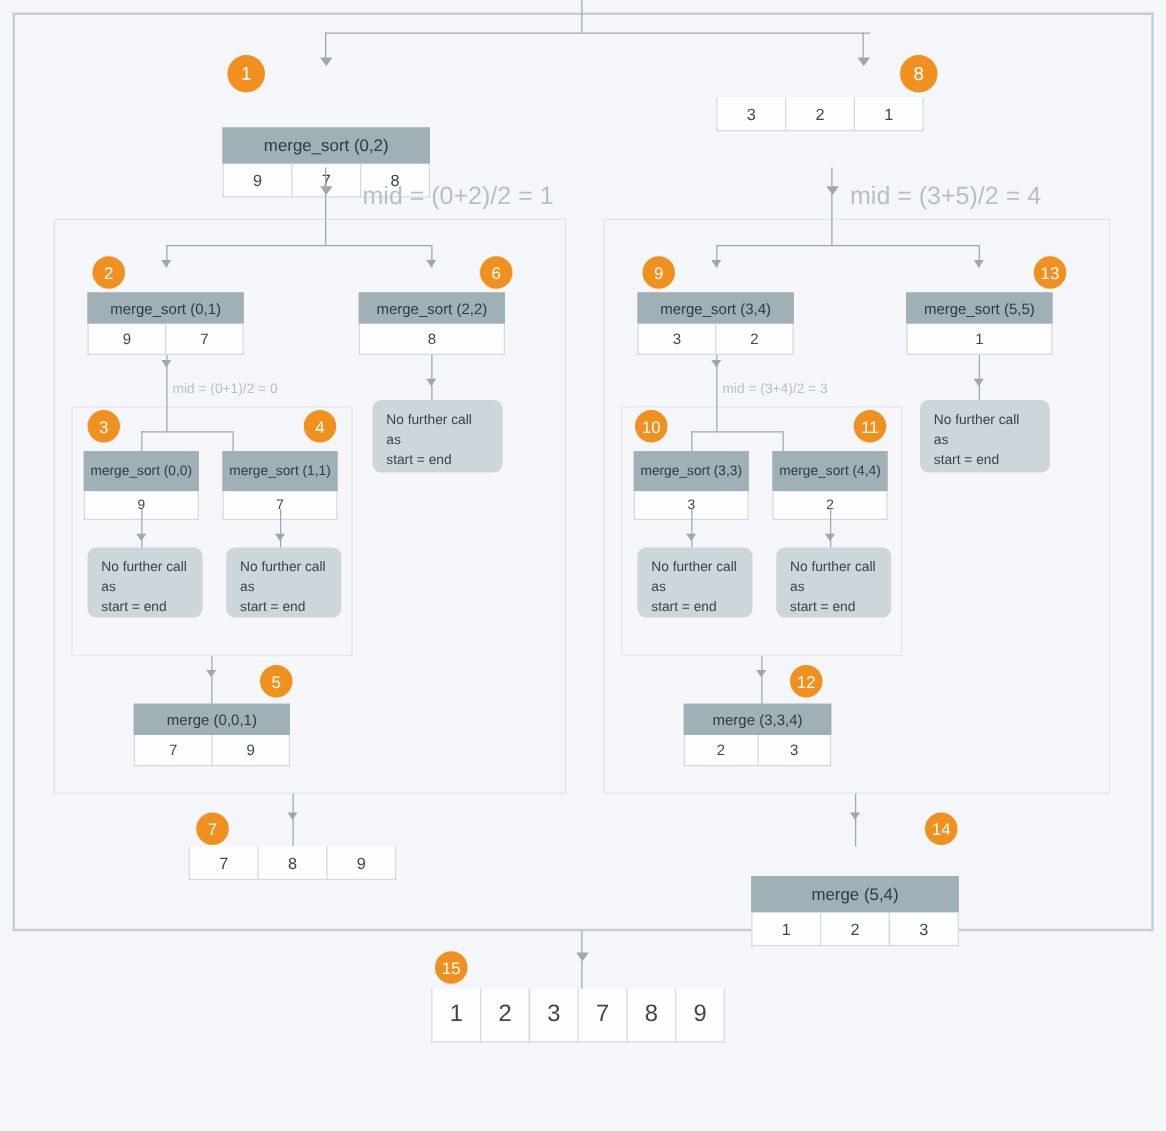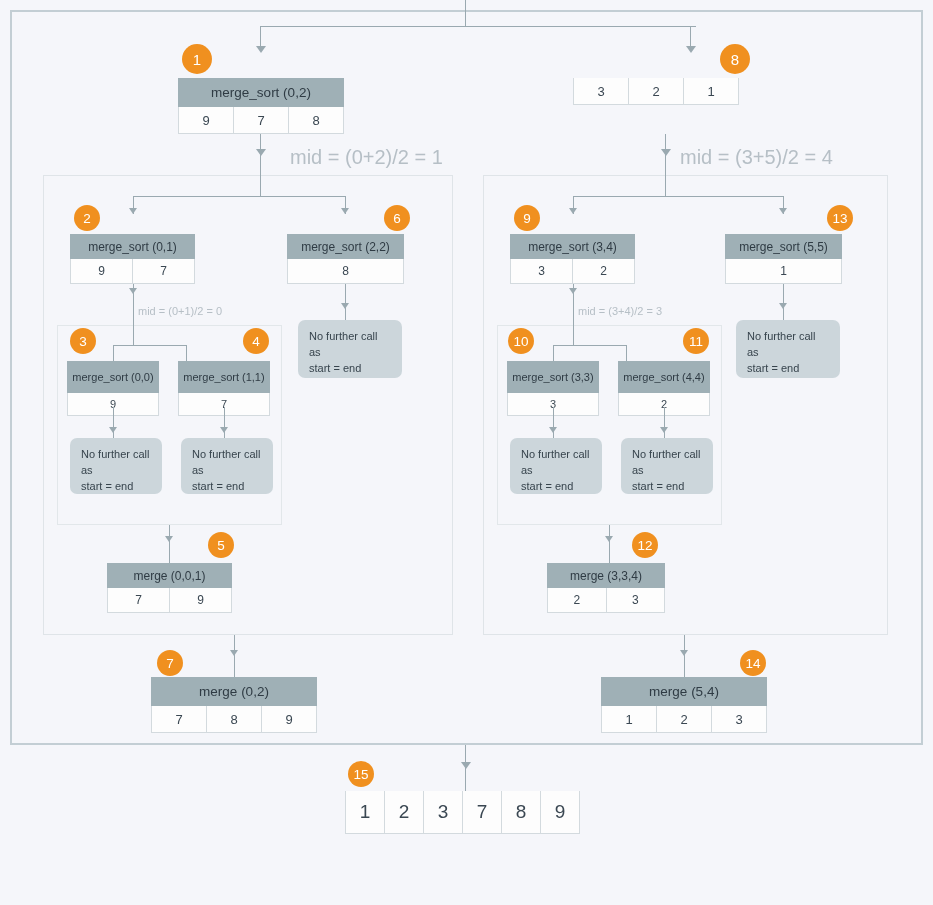--- a/index.html
+++ b/index.html
@@ -46,21 +46,21 @@
     border-top:none;
     margin-left:-1px;
     box-sizing:border-box;
     text-align:center;
     display:flex;align-items:center;justify-content:center;
     color:#3a4752;
   }
   .node .cells .c:first-child{margin-left:0;}
 
   
-  .n-lg .hdr{height:29px;font-size:13.5px;}
+  .n-lg .hdr{height:29px;font-size:13.5px;margin-top:24px;}
   .n-lg .cells .c{height:27px;font-size:13px;}
   .n-md .hdr{height:25px;font-size:12px;}
   .n-md .cells .c{height:25px;font-size:12px;}
   .n-sm .hdr{height:32px;font-size:11px;}
   .n-sm .cells .c{height:23px;font-size:11px;}
   .n-root .hdr{height:40px;font-size:19px;}
   .n-root .cells .c{height:43px;font-size:19px;}
 
   
   .note{
@@ -191,21 +191,20 @@
   <div class="ln vline" style="left:345px;top:284px;height:36px;"></div>
   <div class="arrow sm" style="left:341px;top:303px;"></div>
   <div class="note" style="left:298px;top:320px;width:104px;height:58px;">No further call
 as
 start = end</div>
 
   <div class="ln vline" style="left:234px;top:635px;height:42px;"></div>
   <div class="arrow sm" style="left:230px;top:650px;"></div>
   <div class="badge b-md" style="left:157px;top:650px;">7</div>
   <div class="node n-lg" style="left:151px;top:677px;width:166px;">
-    <div class="hdr">merge (0,2)</div>
     <div class="cells">
       <div class="c" style="width:56px;">7</div>
       <div class="c" style="width:56px;">8</div>
       <div class="c" style="width:56px;">9</div>
     </div>
   </div>
 
   <div class="badge b-lg" style="left:720px;top:44px;">8</div>
   <div class="node n-lg" style="left:573px;top:78px;width:166px;">
     <div class="cells">

